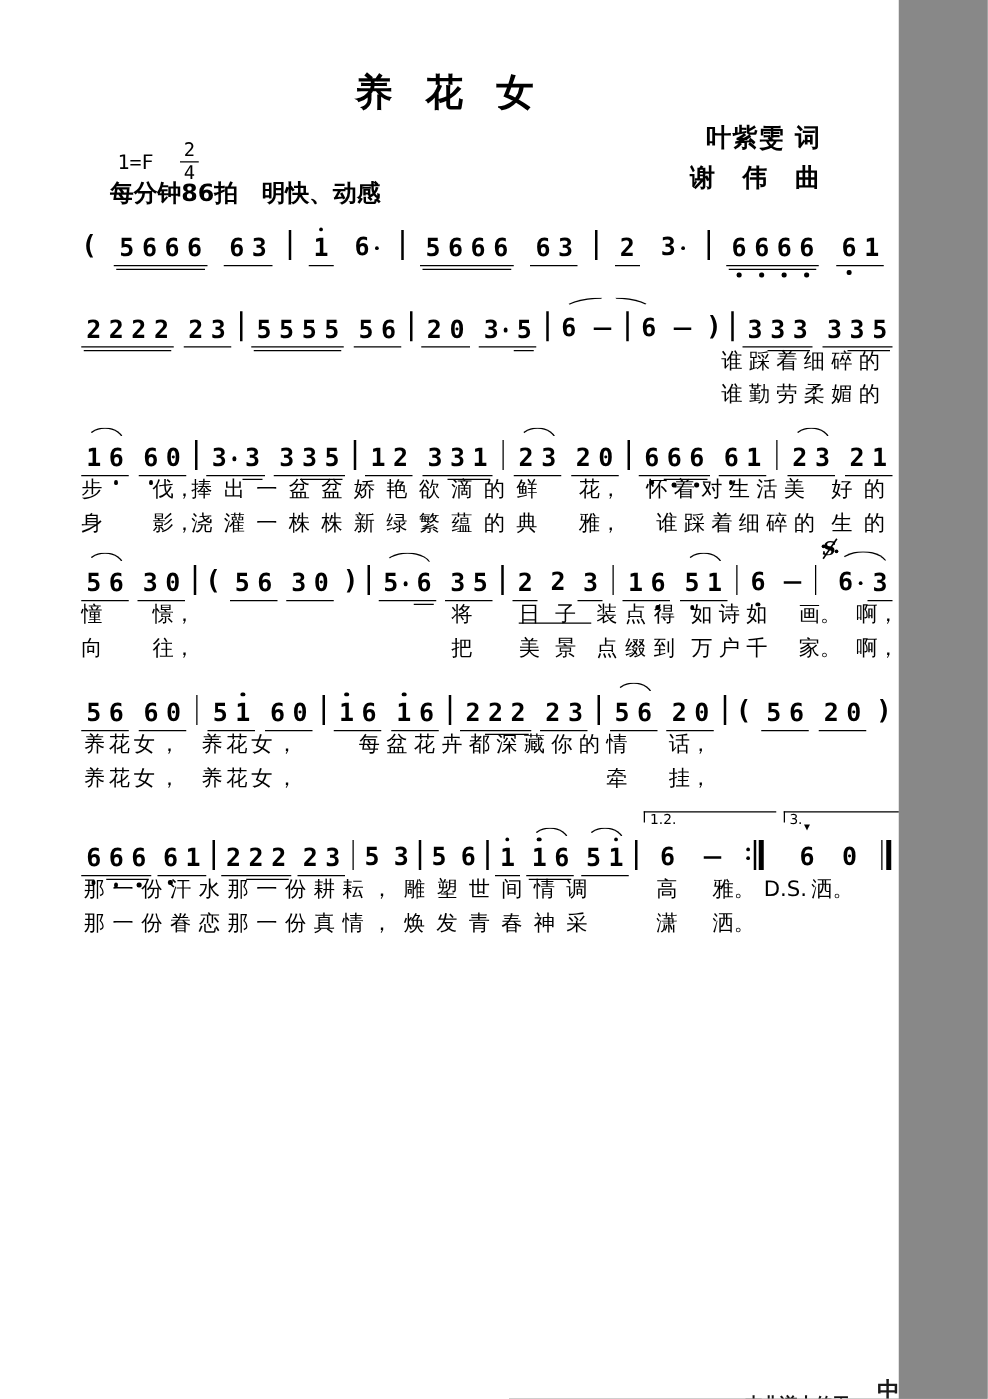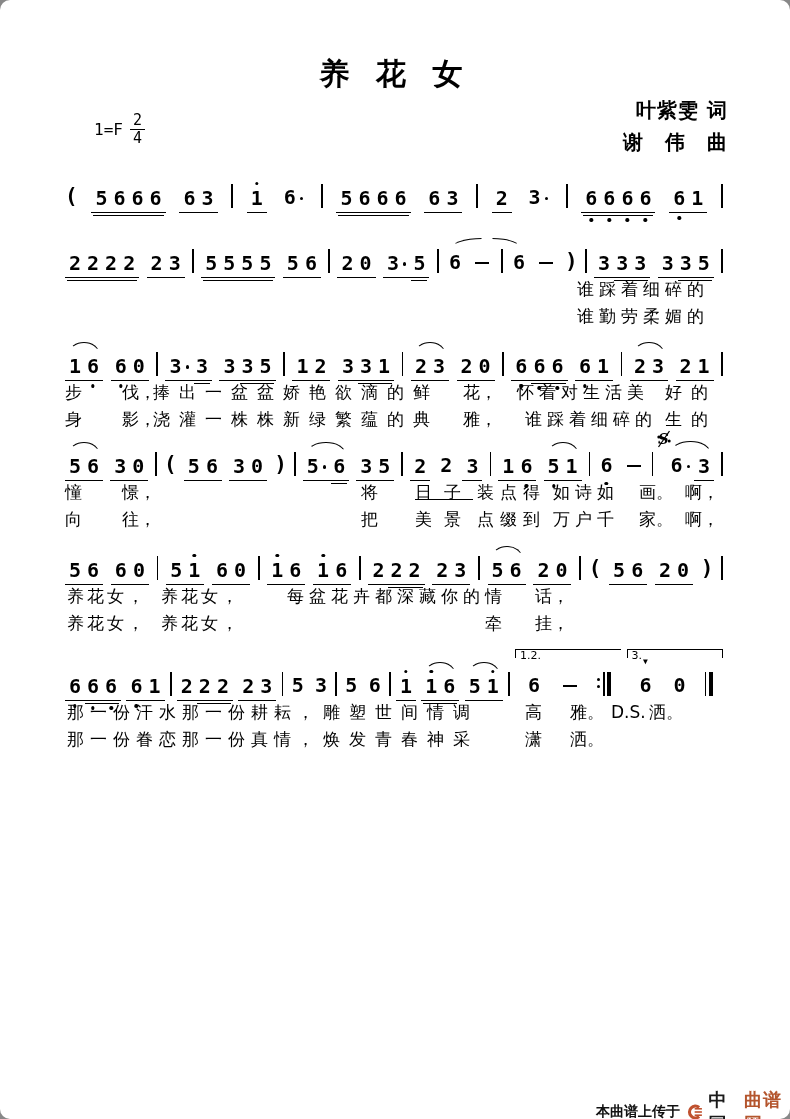--- a/index.html
+++ b/index.html
@@ -1,23 +1,23 @@
 <!DOCTYPE html>
 <html><head>
 <meta charset="utf-8">
 <style>
   html,body{margin:0;padding:0;background:#888;}
-  .page{position:relative;width:790px;height:1119px;background:#fff;overflow:hidden;
-        font-family:"DejaVu Sans",sans-serif;color:#000;border-radius:10px;}
+  .page{position:relative;width:719px;height:1119px;background:#fff;overflow:hidden;
+        font-family:"DejaVu Sans",sans-serif;color:#000;}
   .title{position:absolute;top:54px;left:0;width:100%;text-align:center;
          font-family:"DejaVu Serif",serif;font-weight:bold;font-size:30px;letter-spacing:8px;}
   .credit{position:absolute;right:62px;font-weight:bold;font-size:20px;letter-spacing:1px;white-space:pre;}
   .credit.c1{top:97px;}
   .credit.c2{top:129px;}
-  .keysig{position:absolute;left:94px;top:112px;display:flex;align-items:center;gap:7px;
+  .keysig{position:absolute;left:94px;top:112px;display:flex;align-items:center;gap:21px;
           font-family:"DejaVu Sans Mono",monospace;font-size:16px;}
   .frac{display:inline-flex;flex-direction:column;align-items:center;font-size:15px;line-height:1.1;}
   .frac .num{border-bottom:1.4px solid #000;padding:0 3px;}
   .tempo{position:absolute;left:88px;top:142px;font-weight:bold;font-size:19px;white-space:pre;}
 
   #score{position:absolute;left:65px;top:0;width:658px;height:100%;}
   .line{position:absolute;left:0;width:658px;height:90px;}
   .mrow{display:flex;justify-content:space-between;align-items:flex-end;width:100%;line-height:0;}
 
   .note{position:relative;display:inline-flex;align-items:flex-end;margin:0 3px;}
@@ -84,20 +84,21 @@
   <div class="credit c1">叶紫雯 词</div>
   <div class="credit c2">谢　伟　曲</div>
 
   <div class="keysig">
     <span>1=F</span>
     <span class="frac">
       <span class="num">2</span>
       <span class="den">4</span>
     </span>
   </div>
+  <div class="tempo">每分钟86拍　明快、动感</div>
 
   <div id="score">
       <div class="line" style="top: 184px;">
         <div class="mrow">
           <span class="ptxt">(</span>
           <span class="g">
             <span class="g">
               <span class="note">
                 <span class="dg">5</span>
               </span>

